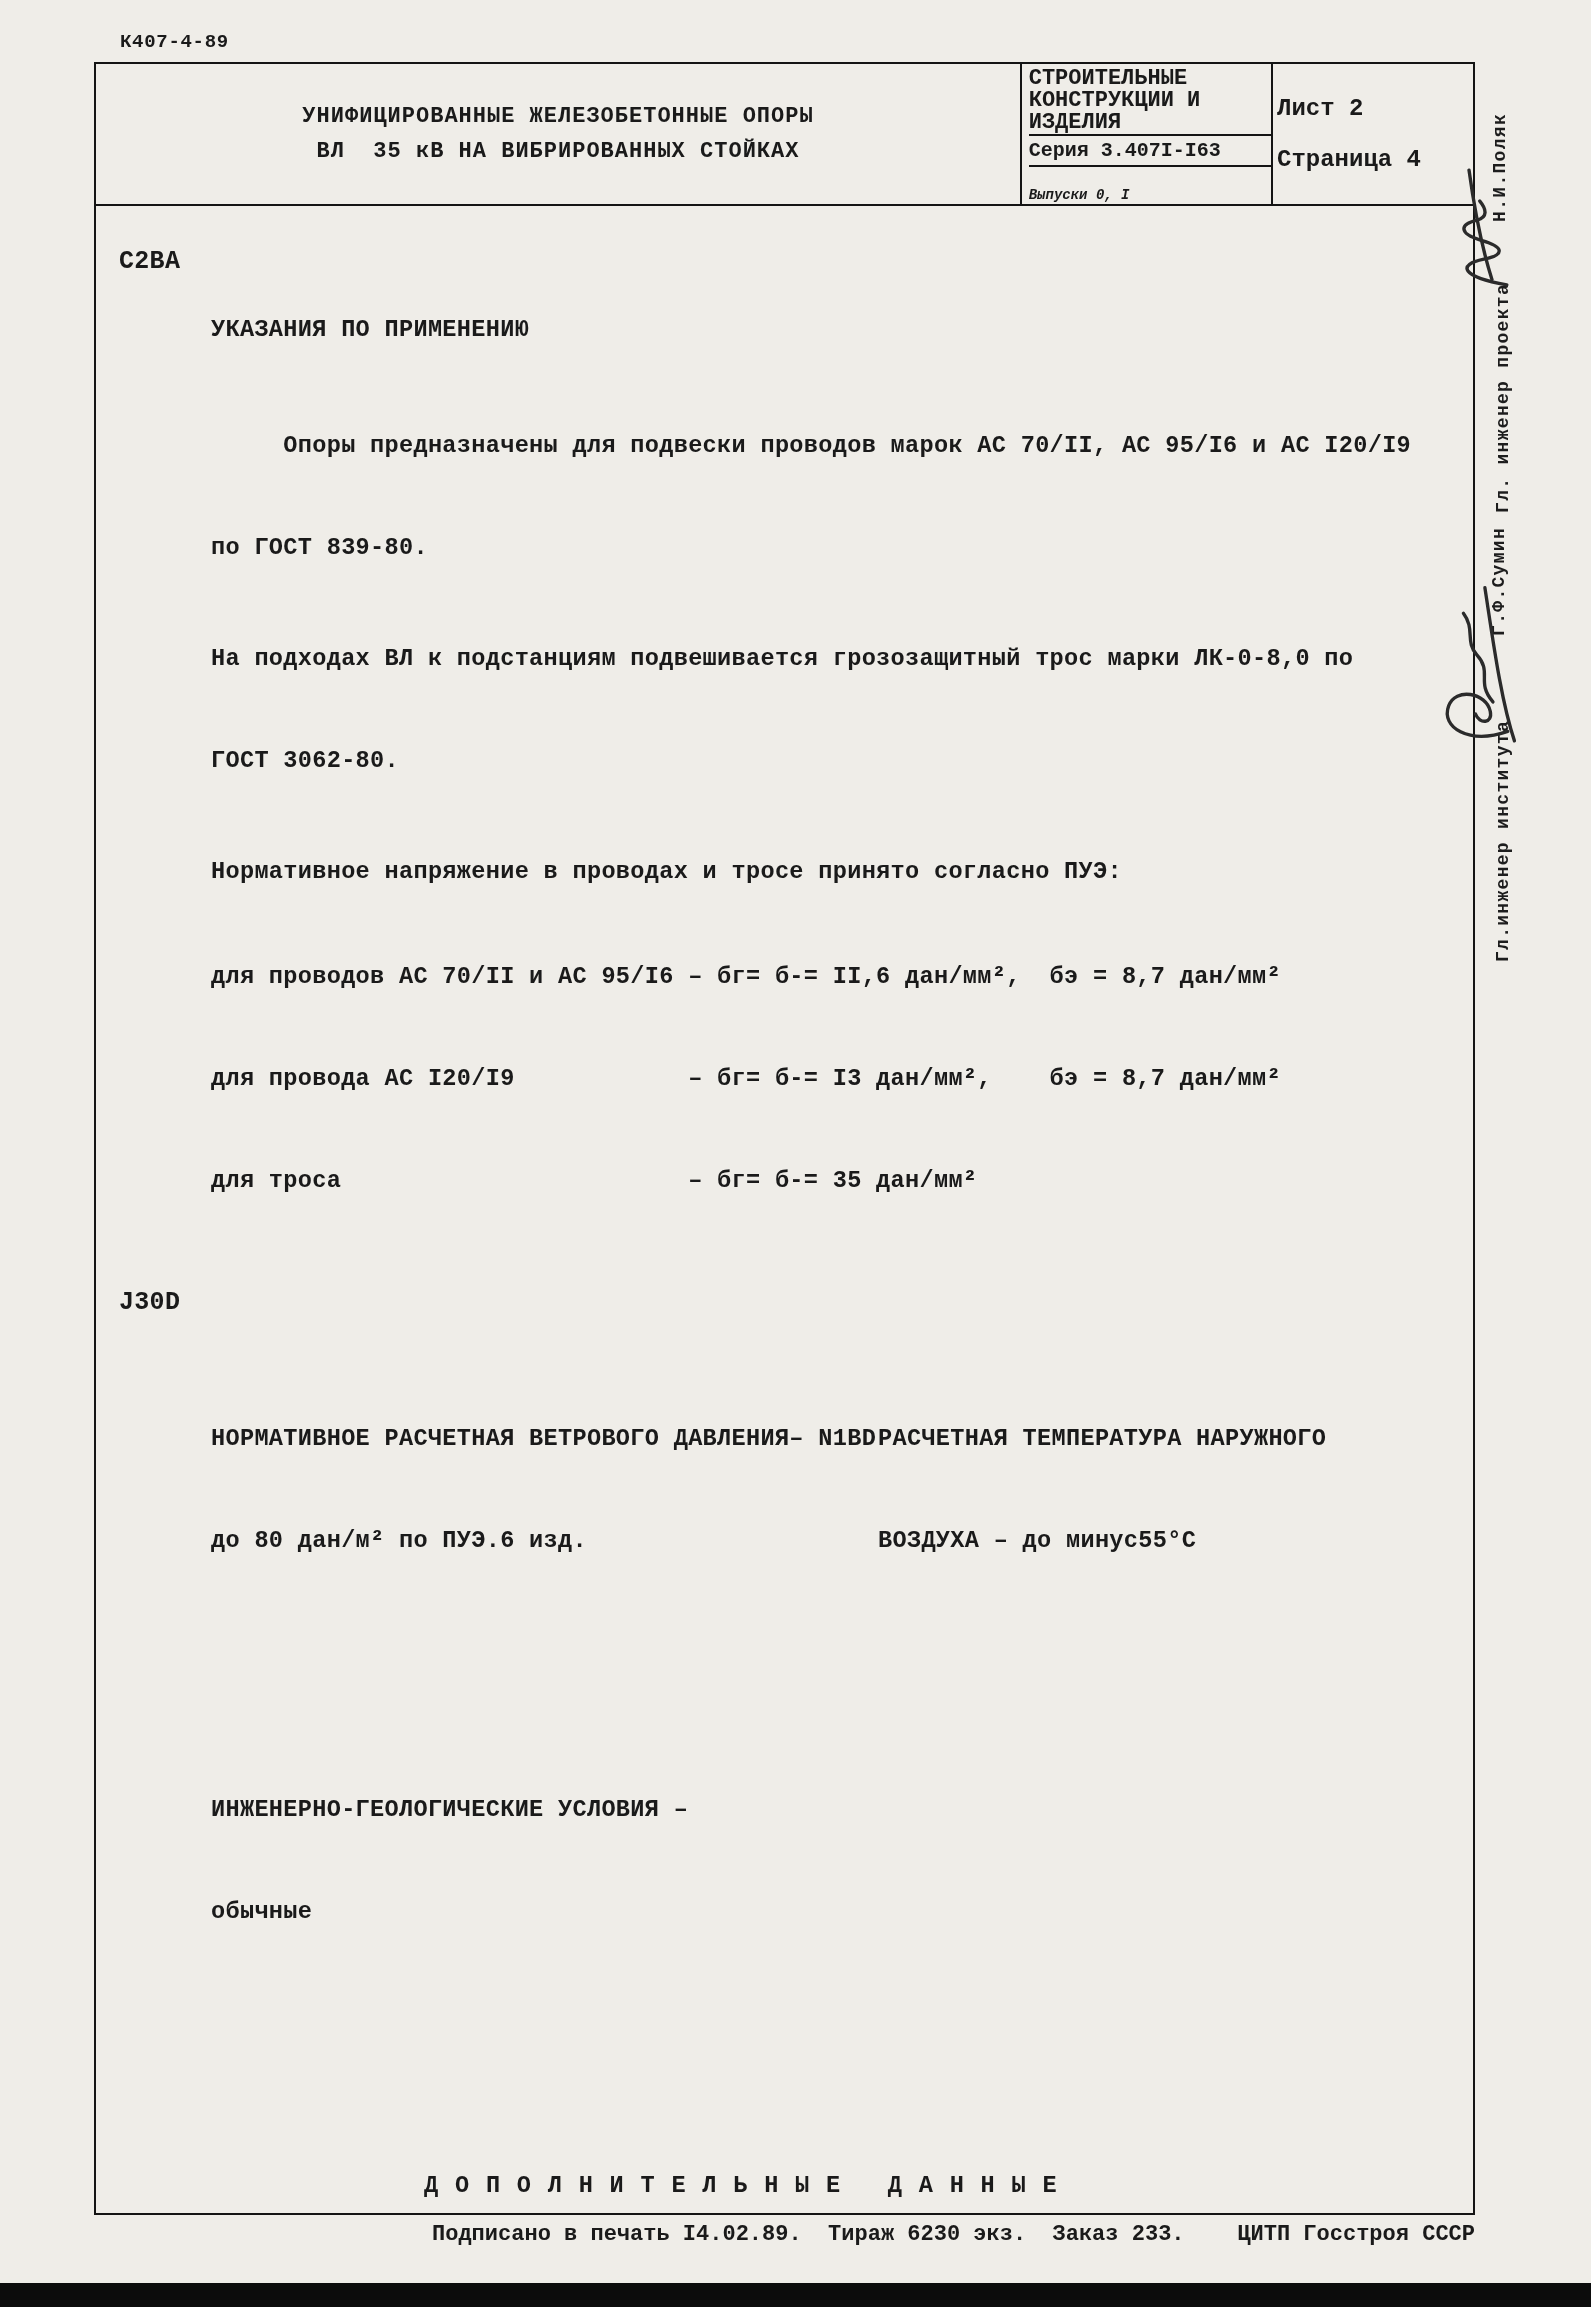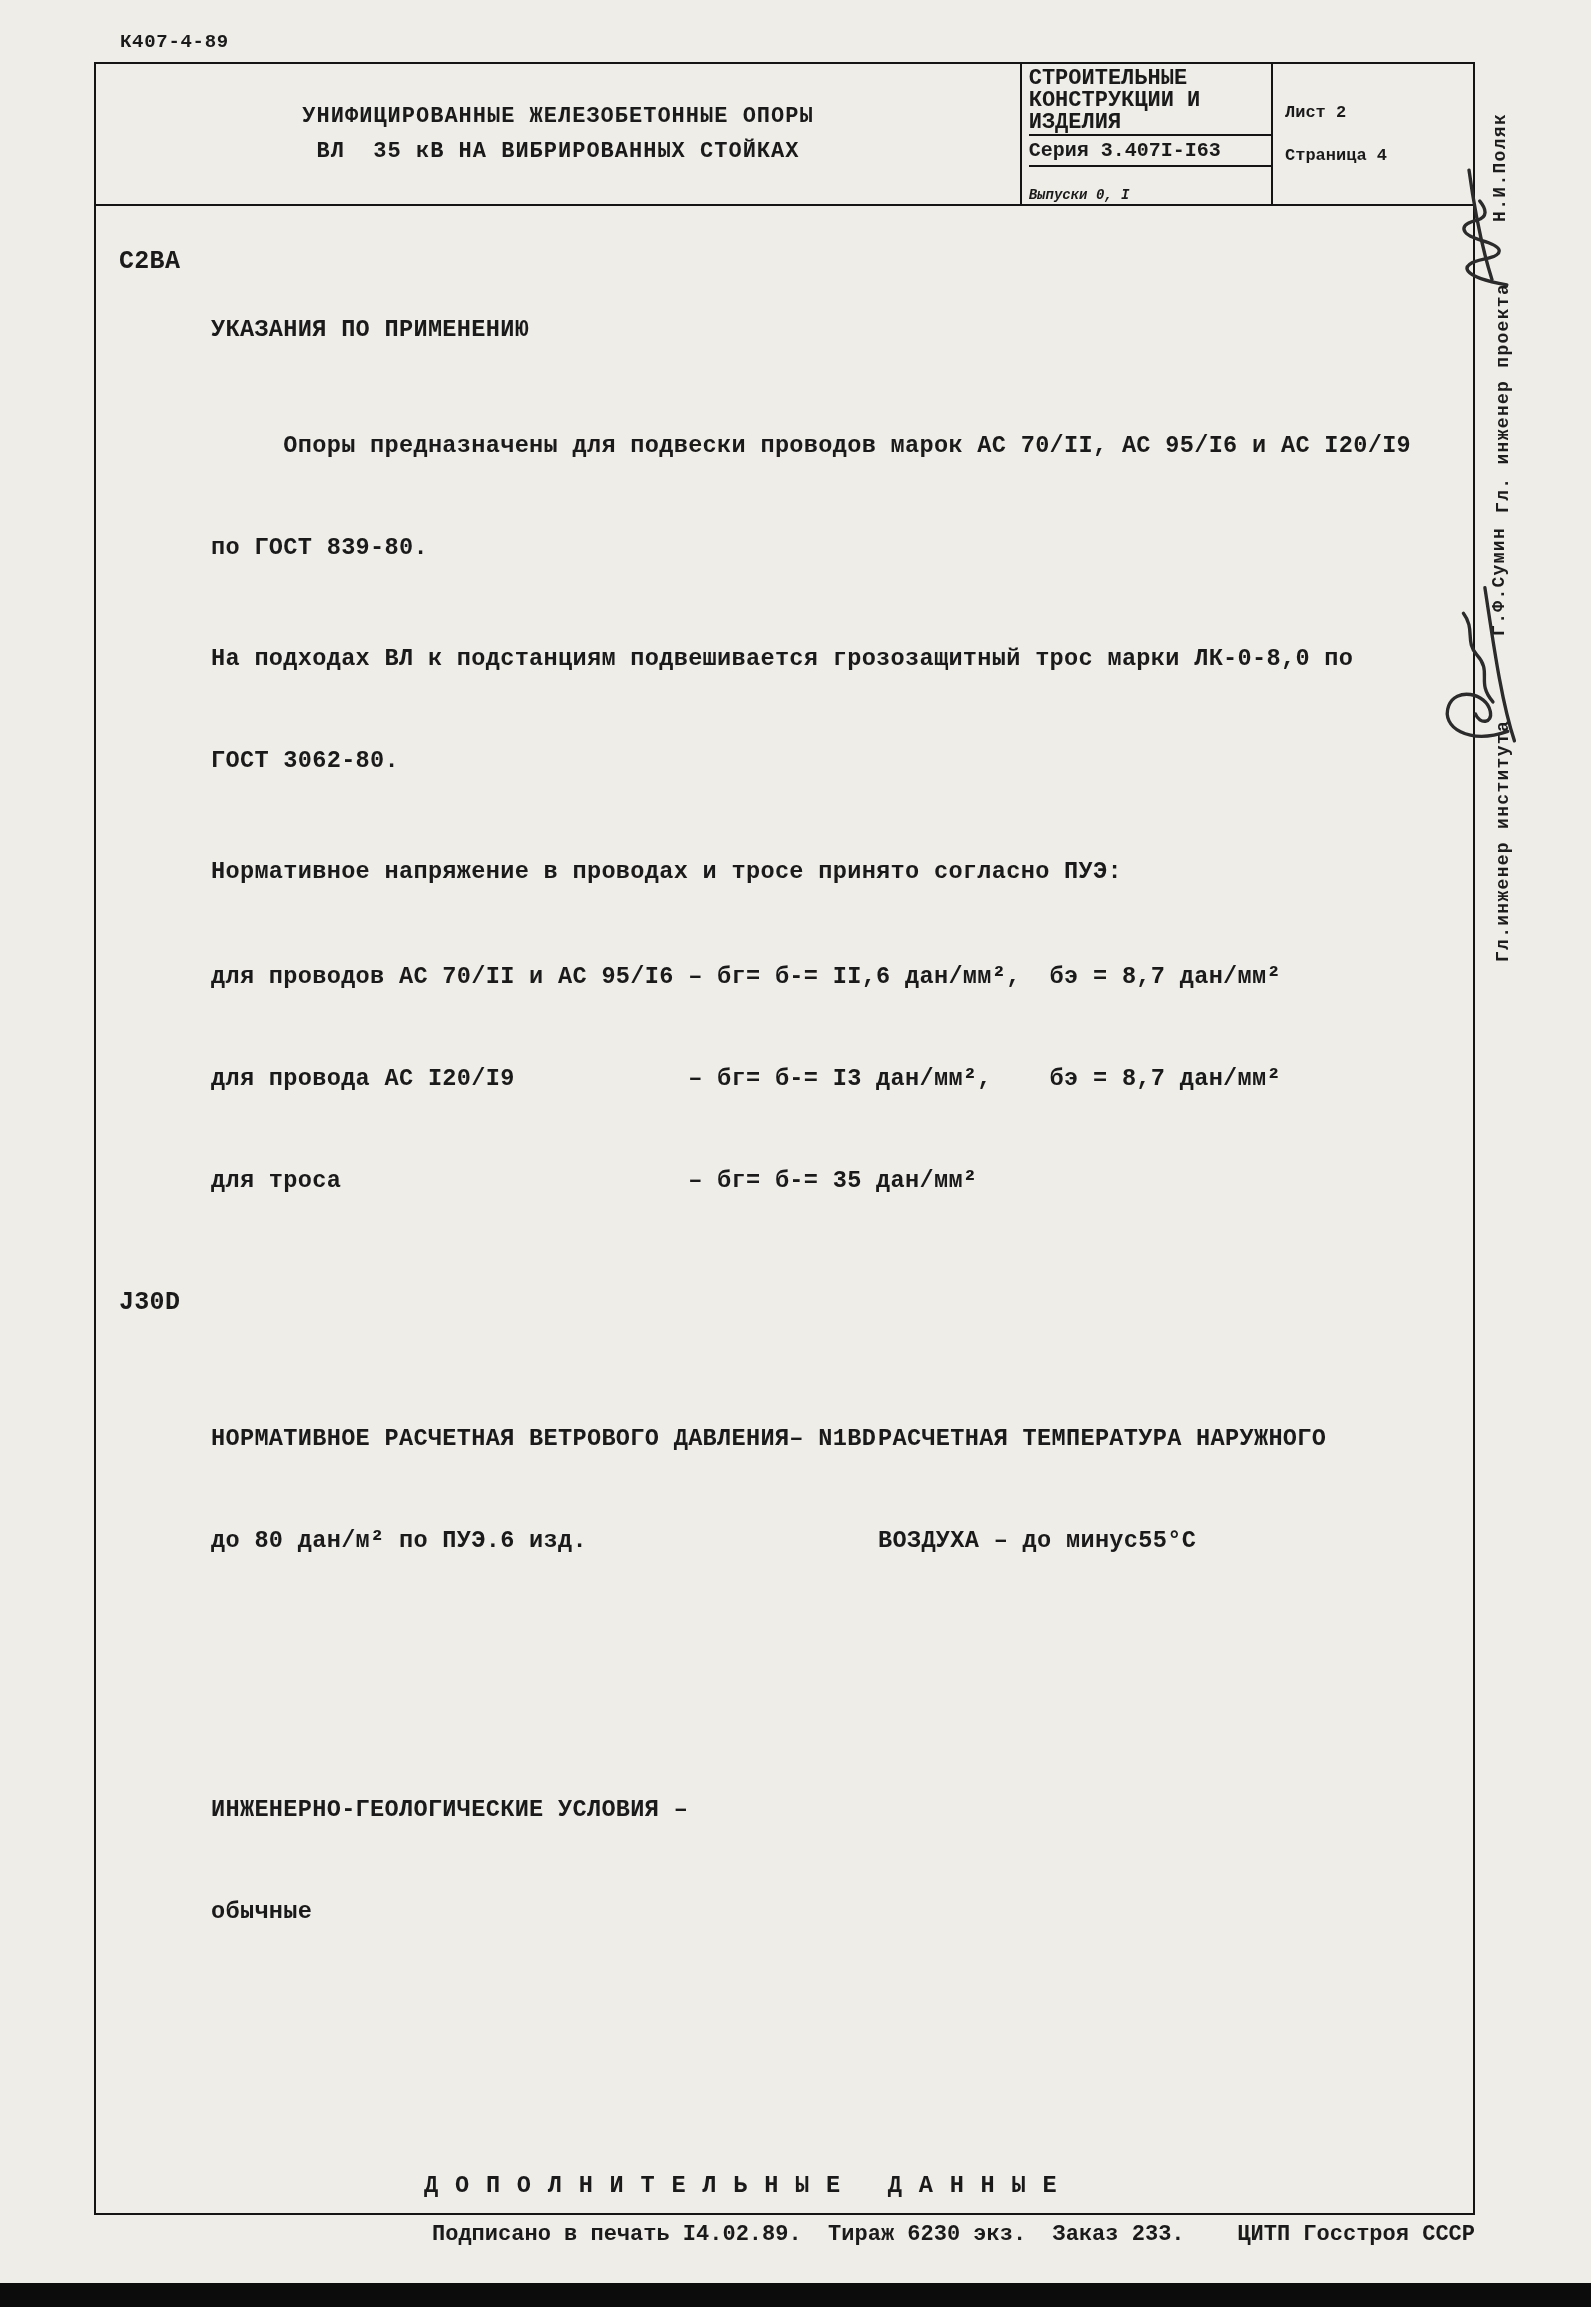--- a/index.html
+++ b/index.html
@@ -27,21 +27,21 @@
     display:flex; flex-direction:column; padding:4px 0 2.7px 6.7px; font-weight:700;
   }
   .stamp-org div { font-size:22px; line-height:22px; white-space:pre; }
   .stamp-series {
     font-size:20px; margin-top:0; padding:3.4px 0 2.7px 0;
     border-top:2px solid #141414; border-bottom:2px solid #141414; white-space:pre;
   }
   .stamp-issues { font-size:14px; padding-top:20px; white-space:pre;font-style:italic; }
   .stamp-right {
     flex:1; display:flex; flex-direction:column; justify-content:center;
-    gap:24px; padding-left:12px; font-size:17px; font-weight:700; white-space:pre;
+    gap:24px; padding-left:4px; font-size:24px; font-weight:700; white-space:pre;
   }
   .body { padding-top:39px; font-size:23.6px; font-weight:700; line-height:34px; letter-spacing:0.3px; }
   .sec { display:flex; }
   .sec-code { width:115px; padding-left:23px; box-sizing:border-box; font-size:25px; white-space:pre; }
   .sec-main { flex:1; white-space:pre; }
   .line { white-space:pre; }
   .cols { display:flex; }
   .col-l { width:667px; white-space:pre; }
   .col-r { flex:1; white-space:pre; }
   .heading-center { text-align:center; padding-right:202px; letter-spacing:1.3px; }

